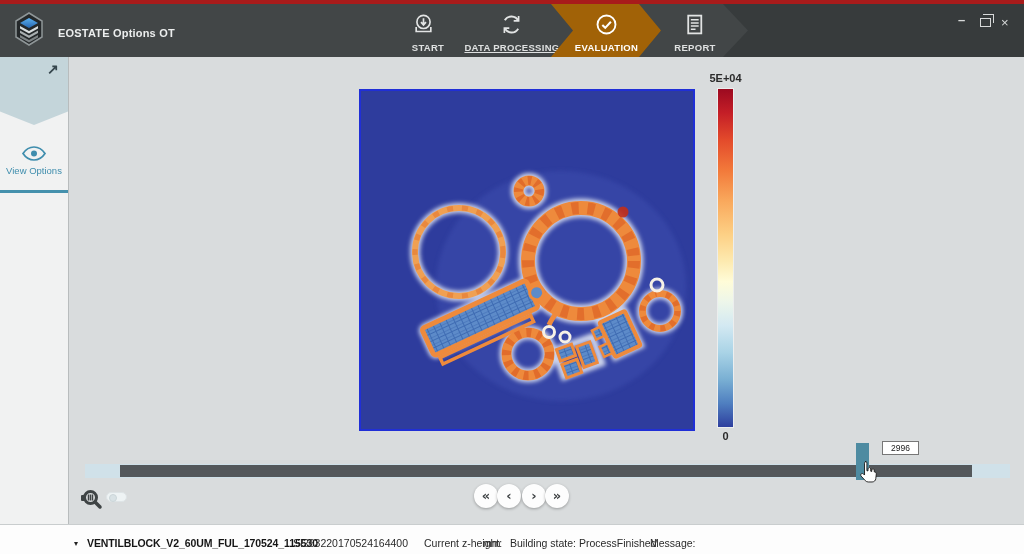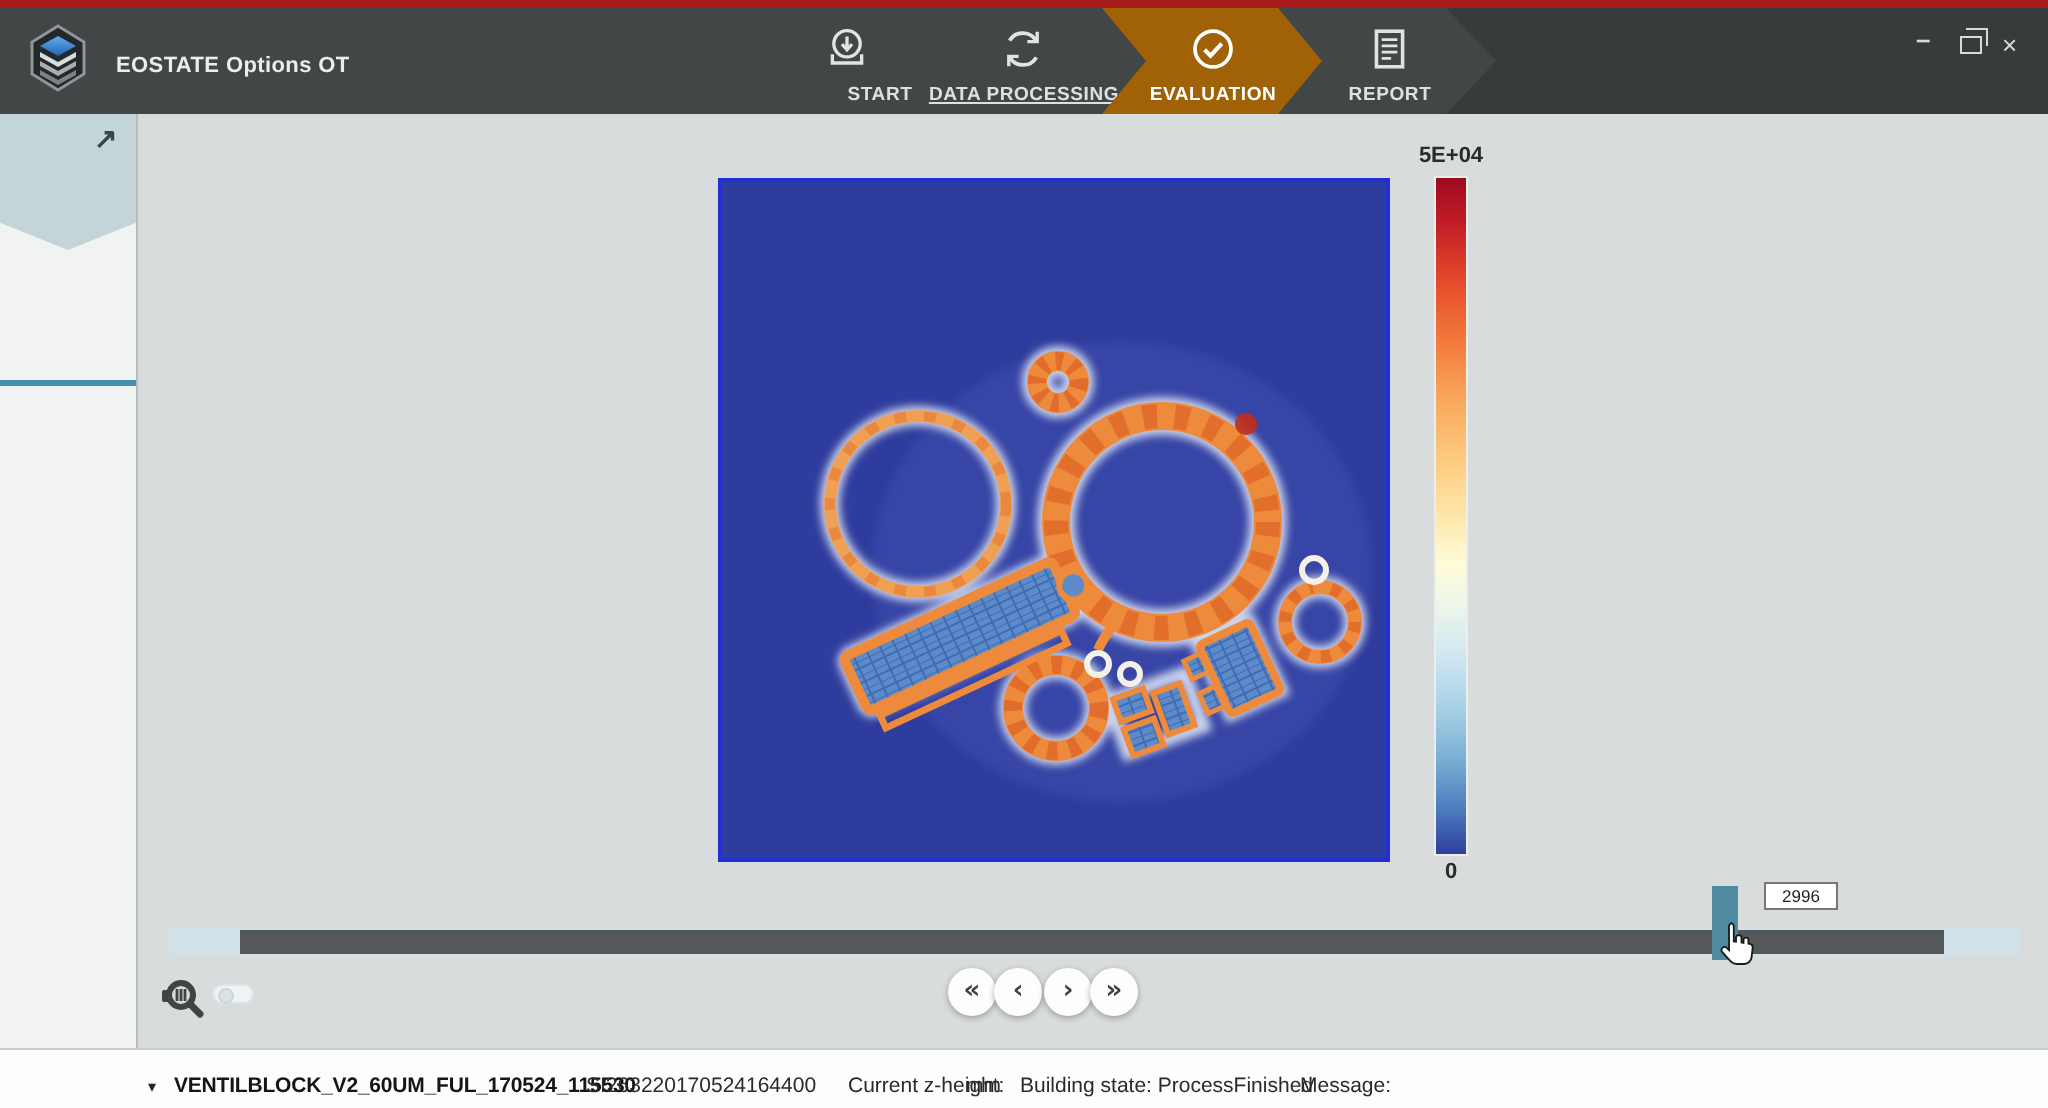--- a/index.html
+++ b/index.html
@@ -103,21 +103,21 @@
     <path d="M6 23 L15 28 L24 23 L24 25.5 L15 30.5 L6 25.5 Z" fill="#7c8284"></path>
   </svg>
   <div class="app-title">EOSTATE Options OT</div>
 
   <div class="nav-step" style="left:394px; width:60px;">
     <svg class="nav-icon" style="left:18px;" viewBox="0 0 22 22" fill="none" stroke="currentColor" stroke-width="1.6">
       <circle cx="11" cy="8.5" r="6.3"></circle>
       <path d="M11 5v6.2 M8.6 8.7 L11 11.4 L13.4 8.7"></path>
       <path d="M4 13.5v4.2h14v-4.2"></path>
     </svg>
-    <span class="nav-label" style="left:16px; width:60px;">START</span>
+    <span class="nav-label" style="left:4px; width:60px;">START</span>
   </div>
 
   <div class="nav-step" style="left:462px; width:100px;">
     <svg class="nav-icon" style="left:38px;" viewBox="0 0 22 22" fill="none" stroke="currentColor" stroke-width="1.8">
       <path d="M17.5 7.5 A7.3 7.3 0 0 0 4.6 7"></path>
       <path d="M17.8 2.8 v4.7 h-4.7" stroke-width="1.6"></path>
       <path d="M4.5 14.5 A7.3 7.3 0 0 0 17.4 15"></path>
       <path d="M4.2 19.2 v-4.7 h4.7" stroke-width="1.6"></path>
     </svg>
     <span class="nav-label" style="left:0; width:100px;text-decoration:underline;">DATA PROCESSING</span>
@@ -141,20 +141,27 @@
 
   <button class="win-btn btn-min">–</button>
   <button class="btn-restore"></button>
   <button class="win-btn btn-close">×</button>
 </div>
 
 <div class="sidebar">
   <div class="sidebar-top"></div>
   <button class="expand-arrow">↗</button>
 
+  <div style="position:absolute; left:0; top:0; width:68px; height:150px; cursor:pointer;">
+    <svg class="eye-wrap" width="26" height="17" viewBox="0 0 26 17">
+      <path d="M2 8.5 C5.5 3.2 9 2 13 2 s7.5 1.2 11 6.5 C20.5 13.8 17 15 13 15 S5.5 13.8 2 8.5 Z" fill="none" stroke="#3e8dad" stroke-width="1.7"></path>
+      <circle cx="13" cy="8.5" r="3" fill="#3e8dad"></circle>
+    </svg>
+    <span class="side-item-label view-options-label">View Options</span>
+  </div>
 
   <div class="side-divider-h"></div>
 
 </div>
 <div class="side-divider-v"></div>
 
 <div class="canvas">
   <svg width="332" height="338" viewBox="0 0 332 338">
     <defs>
       <filter id="glow" x="-40%" y="-40%" width="180%" height="180%">

